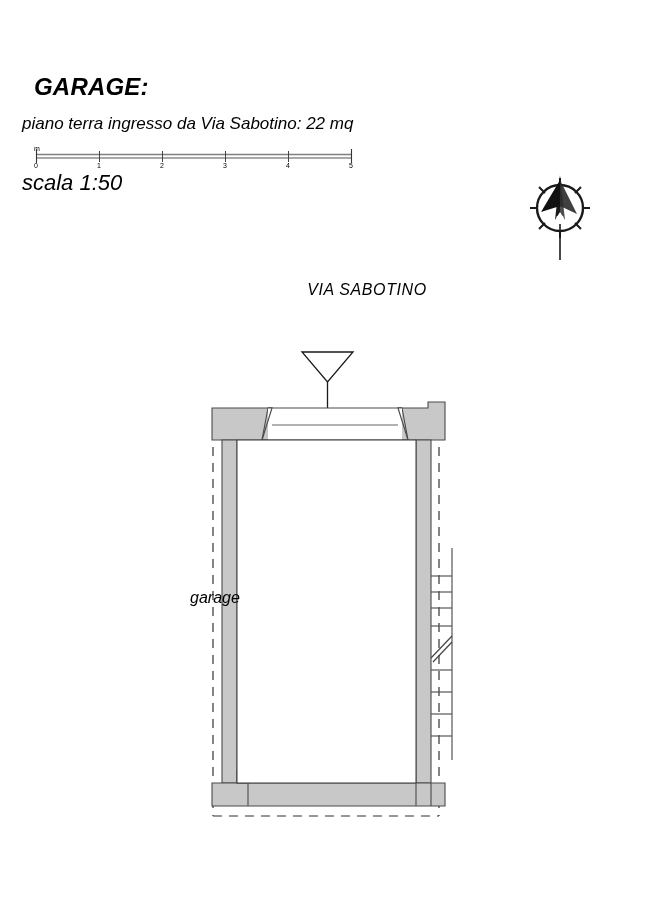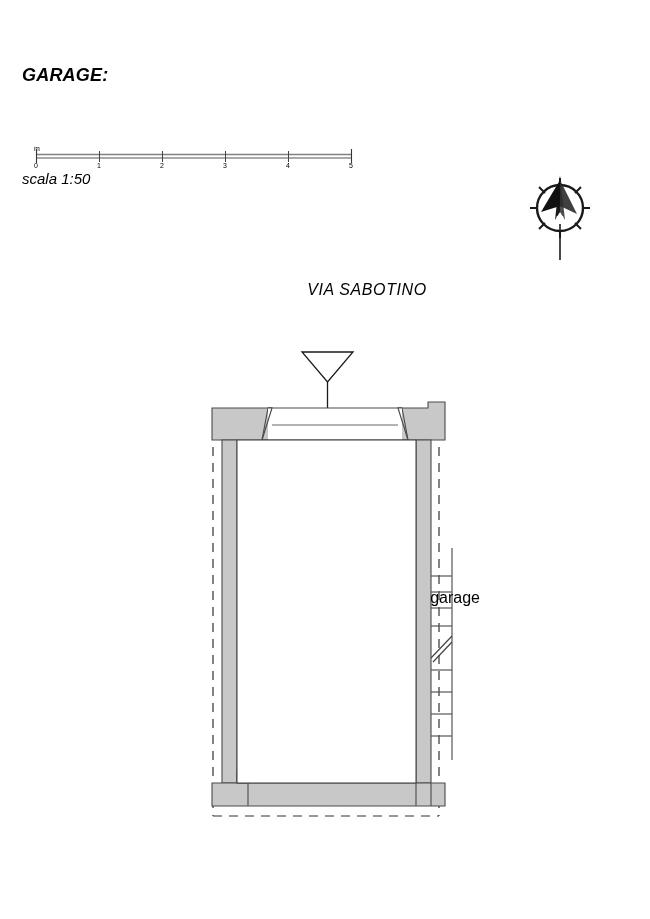--- a/index.html
+++ b/index.html
@@ -25,26 +25,26 @@
   }
 
   
   .title-block {
     position: absolute;
     left: 22px;
     top: 62px;
     width: 560px;
   }
   .plan-title {
-    font-size: 18px;
+    font-size: 24px;
     font-weight: bold;
     font-style: italic;
     letter-spacing: 0.2px;
     line-height: 26px;
-    margin: 0;
+    margin: 12px;
     white-space: nowrap;
   }
   .plan-subtitle {
     font-size: 17px;
     font-style: italic;
     line-height: 24px;
     margin: 6px 0 0 0;
     white-space: nowrap;
   }
 
@@ -53,21 +53,21 @@
     position: absolute;
     left: 18px;
     top: 143px;
     width: 340px;
     height: 26px;
   }
   .scala-text {
     position: absolute;
     left: 22px;
     top: 170px;
-    font-size: 15px;
+    font-size: 22px;
     font-style: italic;
     white-space: nowrap;
   }
 
   
   .compass-wrap {
     position: absolute;
     left: 525px;
     top: 172px;
     width: 80px;
@@ -93,32 +93,34 @@
     left: 190px;
     top: 340px;
     width: 290px;
     height: 510px;
   }
   .room-label {
     position: absolute;
     left: 190px;
     top: 589px;
     width: 290px;
-    text-align: right;
+    text-align: left;
     font-size: 16px;
+    font-style: italic;
     pointer-events: none;
   }
 </style>
 </head>
 <body>
 
 <div id="sheet">
 
   <div class="title-block">
     <div class="plan-title">GARAGE:</div>
+    <div class="plan-subtitle">piano terra ingresso da Via Sabotino: 22 mq</div>
   </div>
 
   <div class="scalebar-wrap">
     <svg width="340" height="26" viewBox="0 0 340 26">
 
       <text x="16" y="8" font-family="Liberation Sans, sans-serif" font-size="7" fill="#000">m</text>
 
       <line x1="18" y1="11.5" x2="334" y2="11.5" stroke="#808080" stroke-width="1.6"></line>
       <line x1="18" y1="15" x2="334" y2="15" stroke="#555555" stroke-width="1.1"></line>
 

